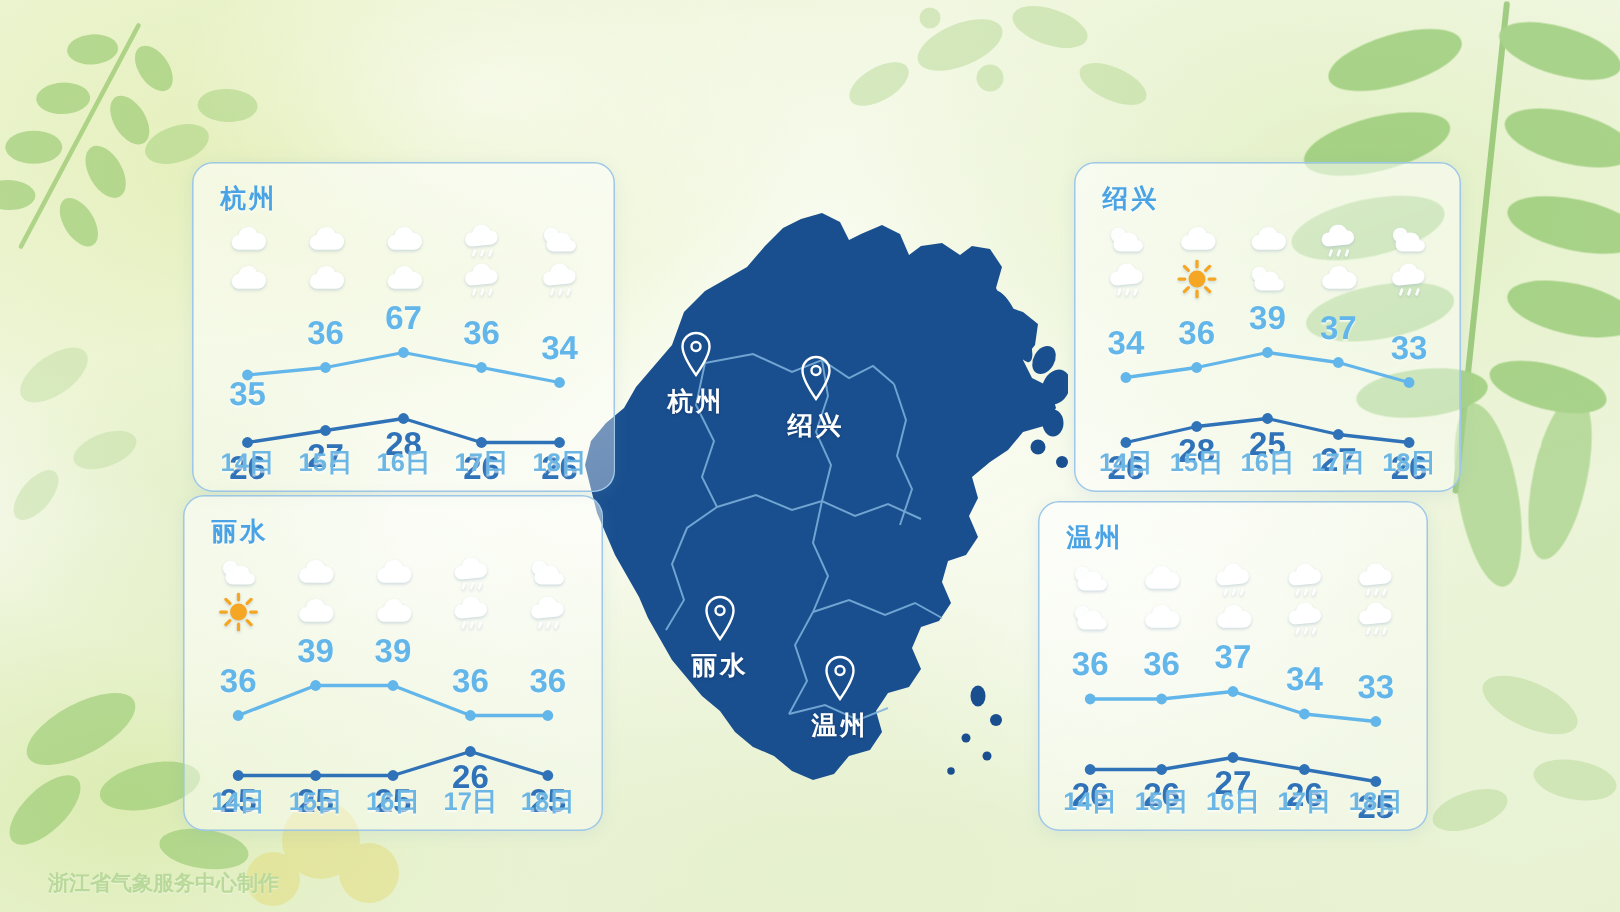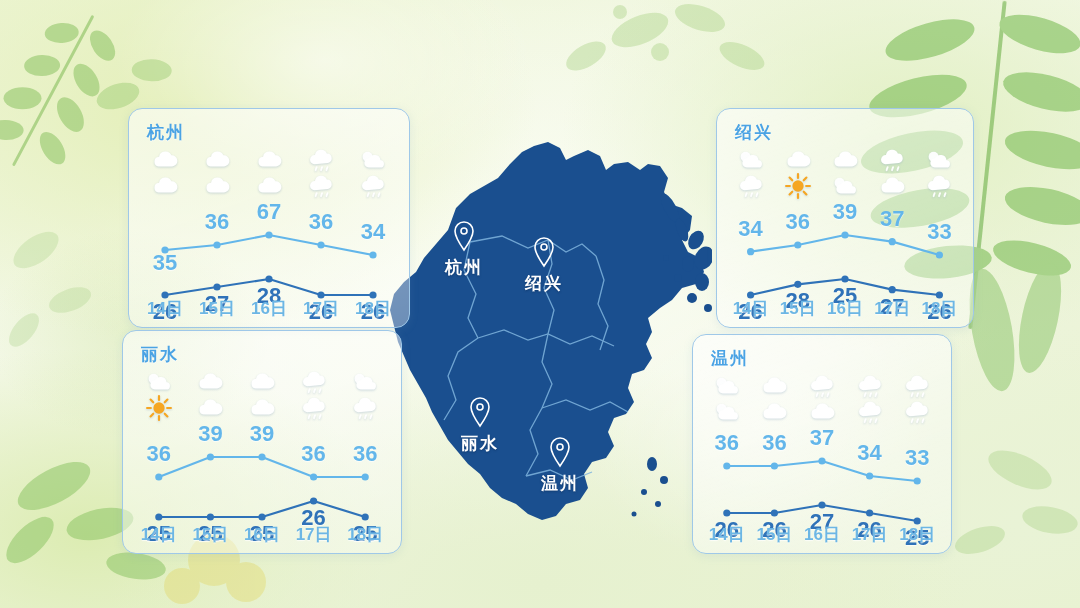--- a/index.html
+++ b/index.html
@@ -609,15 +609,16 @@
       </g>
     </svg></div>
           <div class="hi" style="top: 110px;">33</div>
           <div class="lo" style="top: 190px;">25</div>
           <div class="dt" style="top: 188px;">18日</div>
         </div>
       </div>
     </div>
 
   <div class="footer">
+    <div>浙江省气象服务中心制作</div>
   </div>
 
 </div>
 
 </body></html>

